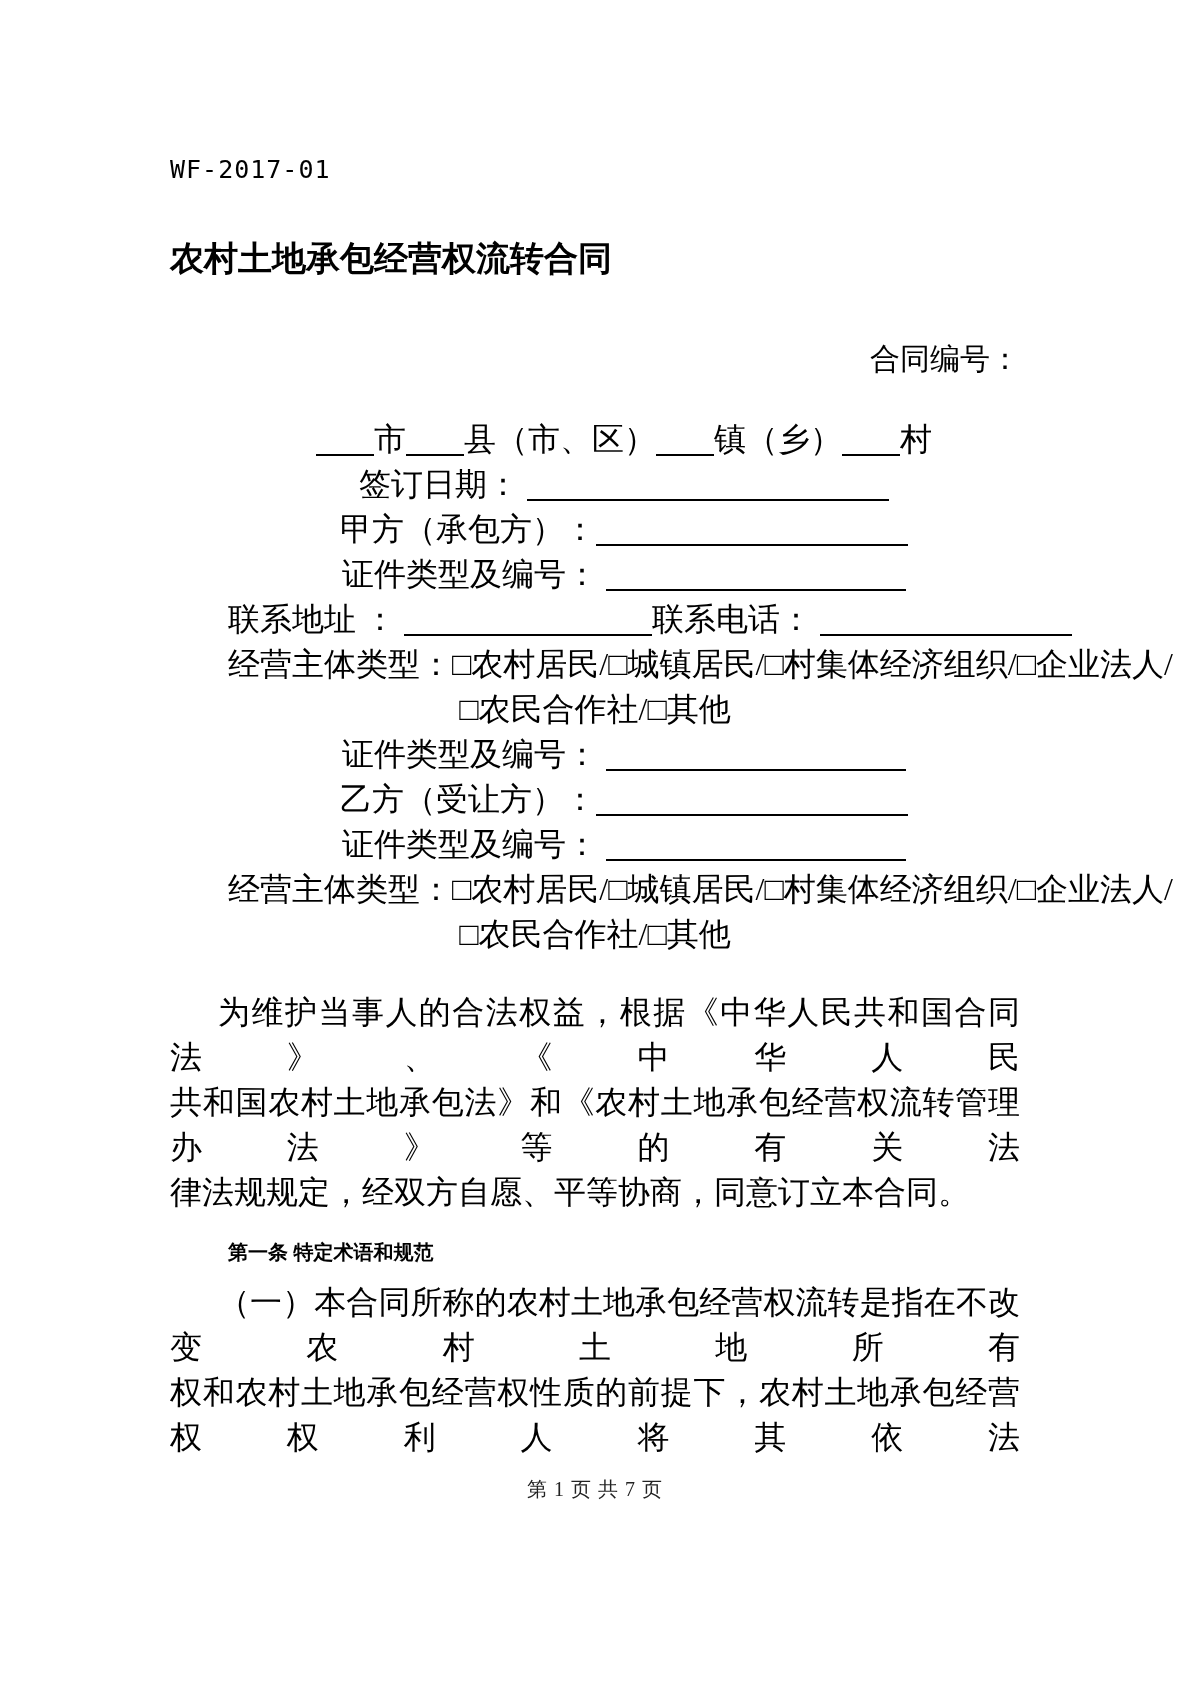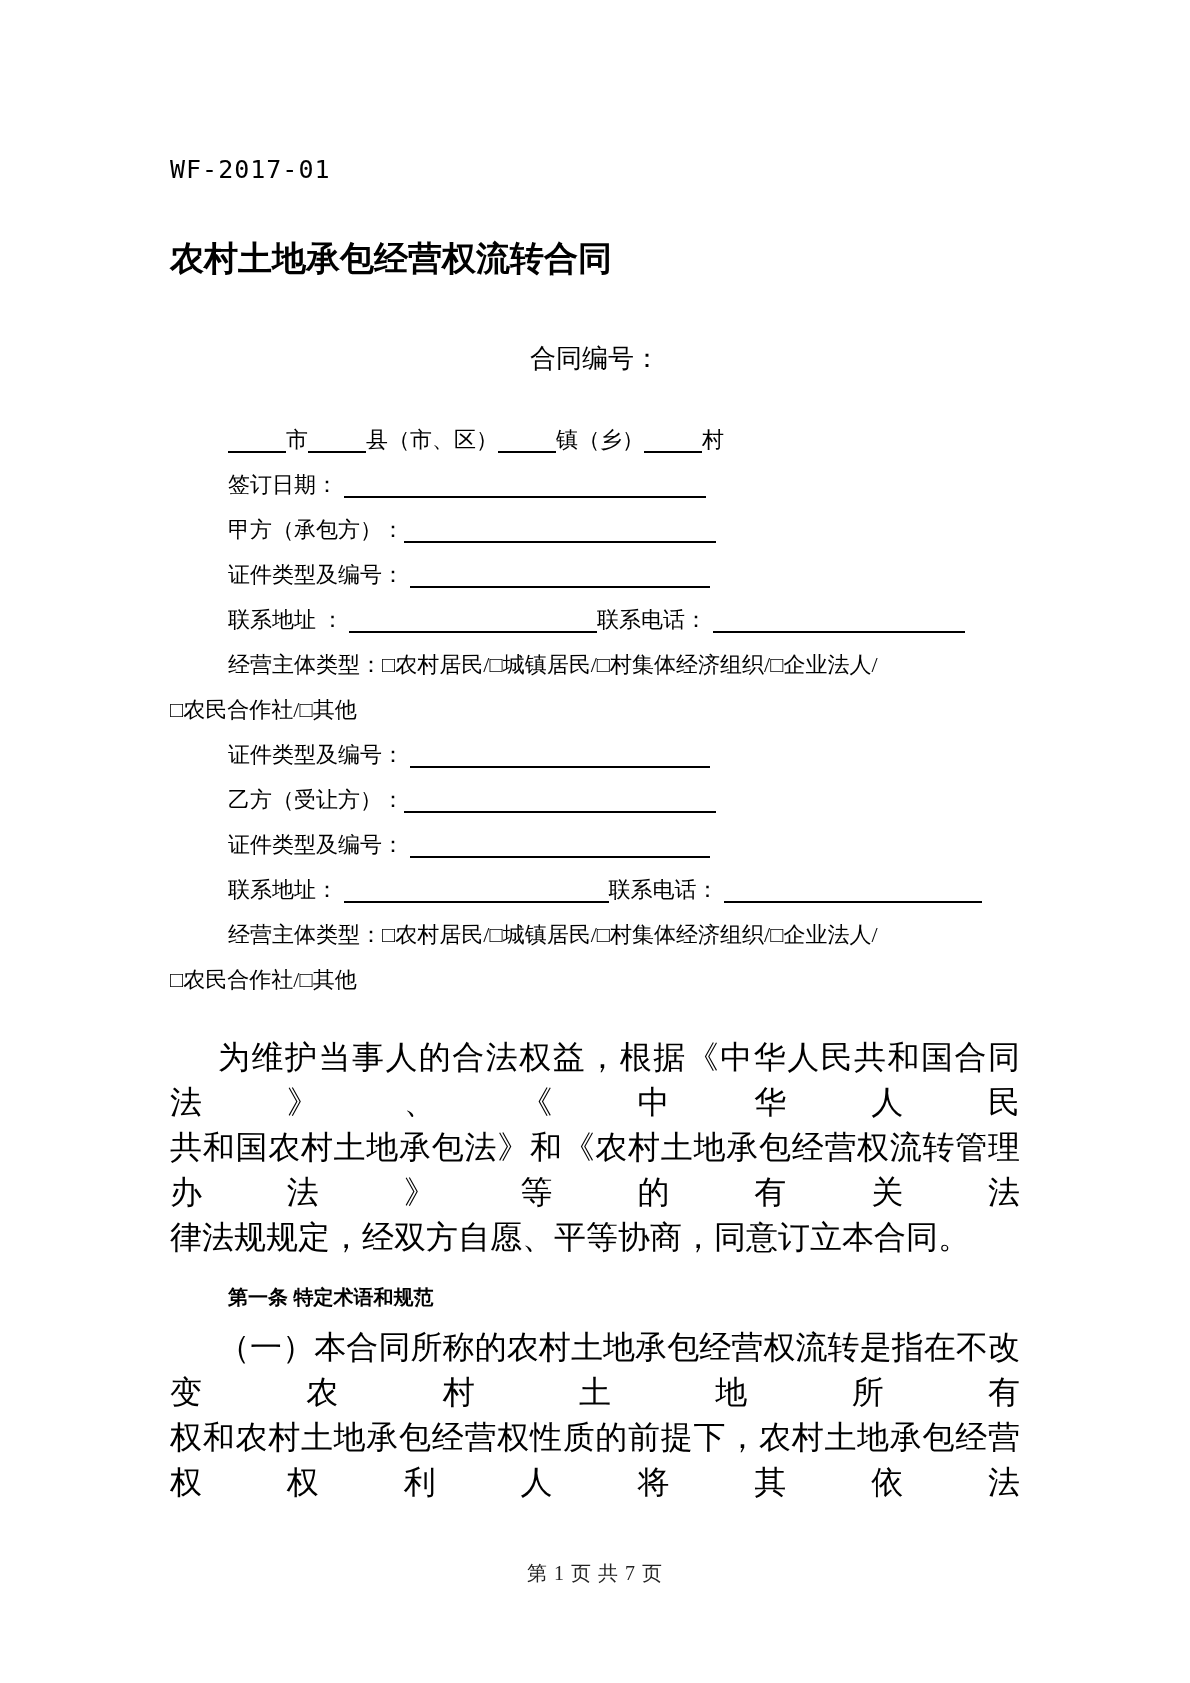--- a/index.html
+++ b/index.html
@@ -11,23 +11,23 @@
   .content{width:850px;margin:0 170px;position:relative;}
   .doc-code{
     margin-top:155px;font-size:25px;line-height:30px;
     font-family:"DejaVu Sans Mono",monospace;letter-spacing:1px;
   }
   .title{
     margin-top:50px;font-size:34px;line-height:46px;font-weight:bold;
     font-family:"Liberation Sans",sans-serif;letter-spacing:0;
   }
   .contract-no{
-    margin-top:61px;font-size:26px;line-height:34px;text-align:center;
+    margin-top:61px;font-size:30px;line-height:34px;text-align:right;
   }
-  .form-block{margin-top:41px;font-size:22px;}
+  .form-block{margin-top:41px;font-size:32px;text-align:center;}
   .form-line{line-height:45px;padding-left:58px;white-space:nowrap;}
   .form-line.no-indent{padding-left:0;}
   .blank{
     display:inline-block;border-bottom:2px solid #000;height:2px;
     vertical-align:-6px;
   }
   .w58{width:58px;}
   .w248{width:248px;}
   .w252{width:252px;}
   .w258{width:258px;}
@@ -40,21 +40,21 @@
   .p-clause1{margin-top:5px;}
   .p-clause2{margin-top:4px;}
   .line{line-height:45px;text-align:justify;}
   .line.stretch{text-align-last:justify;-moz-text-align-last:justify;}
   .line.indent{text-indent:48px;}
   .clause-heading{
     margin-top:15px;font-size:20px;line-height:45px;font-weight:bold;
     padding-left:58px;font-family:"Liberation Sans",sans-serif;
   }
   .footer{
-    position:absolute;top:1560px;left:0;width:1190px;height:26px;
+    position:absolute;top:1476px;left:0;width:1190px;height:26px;
     line-height:26px;text-align:center;font-size:20px;color:#222;
     letter-spacing:1px;
   }
 </style>
 </head>
 <body>
 
 <div class="page">
   <div class="content">
 
@@ -78,21 +78,20 @@
 
       <div class="form-line">经营主体类型：□农村居民/□城镇居民/□村集体经济组织/□企业法人/</div>
       <div class="form-line no-indent">□农民合作社/□其他</div>
 
       <div class="form-line"><span>证件类型及编号：</span> <span class="blank w300"></span></div>
 
       <div class="form-line"><span>乙方（受让方）：</span><span class="blank w312"></span></div>
 
       <div class="form-line"><span>证件类型及编号：</span> <span class="blank w300"></span></div>
 
-      <div class="form-line"><span>联系地址：</span> <span class="blank w265"></span><span>联系电话：</span> <span class="blank w258"></span></div>
 
       <div class="form-line">经营主体类型：□农村居民/□城镇居民/□村集体经济组织/□企业法人/</div>
       <div class="form-line no-indent">□农民合作社/□其他</div>
 
 
     </div>
 
     <div class="para p-intro">
       <div class="line indent stretch">为维护当事人的合法权益，根据《中华人民共和国合同法》、《中华人民</div>
       <div class="line stretch">共和国农村土地承包法》和《农村土地承包经营权流转管理办法》等的有关法</div>

